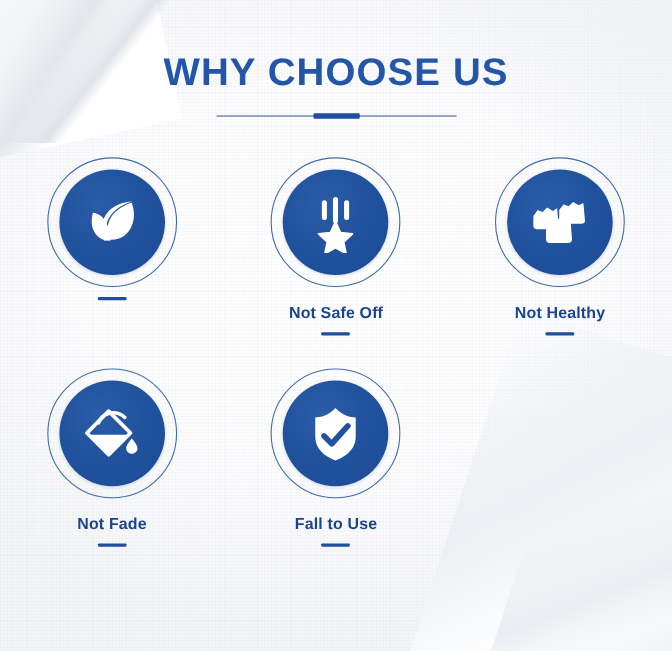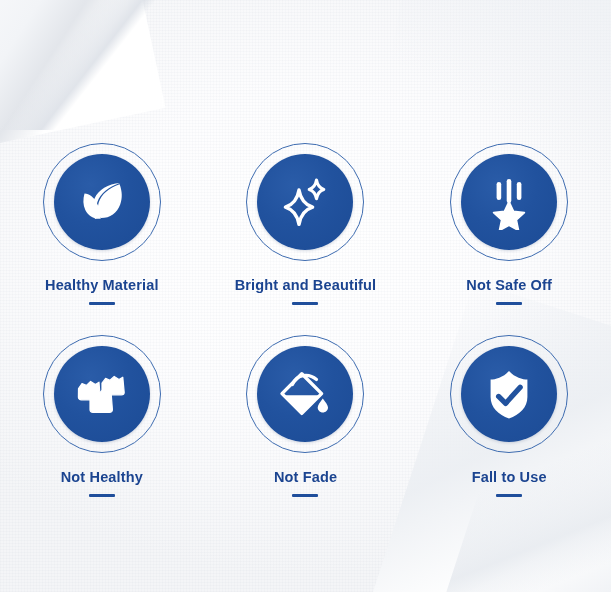--- a/index.html
+++ b/index.html
@@ -204,53 +204,45 @@
 
   <div class="texture"></div>
   <div class="wash-tr"></div>
   <div class="fold-tl"></div>
   <div class="fold-tl-edge"></div>
   <div class="sheen-br"></div>
   <div class="sheen-br2"></div>
 
   <div class="content">
 
+    <div class="heading-wrap">
+      <h1 class="heading">WHY CHOOSE US</h1>
+      <div class="heading-rule">
+        <div class="thin"></div>
+        <div class="thick"></div>
+      </div>
+    </div>
 
     <div class="grid">
 
       <div class="cell">
         <div class="badge">
           <div class="disc">
             <span>
               <svg width="56" height="56" viewBox="0 0 56 56" aria-hidden="true">
                 <path d="M46 9C34 10 24.5 15.5 20.5 24.5c-3 6.7-2.4 14 0.6 20.6l3.6-1.6c-2.2-5-3-10.2-1.4-15.3C26.6 18.5 35 13 46 9z" fill="#ffffff"></path>
                 <path d="M45.6 10.2c-10.6 4-18.2 9.6-21 18.6-1.6 5.3-0.6 10.6 2 15.2 9.4 0.2 16.4-5 19.6-13.6 2.4-6.4 2-13.4-0.6-20.2z" fill="#ffffff"></path>
                 <path d="M10.5 19.5c-1.6 5.6-1.6 11.5 0.8 16.4 3 6.2 9 9.4 15.4 8.8-0.4-6-1.6-12-4.6-17.2-2.6-4.5-6.6-7.4-11.6-8z" fill="#ffffff"></path>
               </svg>
             </span>
           </div>
         </div>
-        <div class="label">Healthy Material</div>
-        <div class="label-rule"></div>
-      </div>
-
-      <div class="cell">
-        <div class="badge">
-          <div class="disc">
-            <span>
-              <svg width="56" height="56" viewBox="0 0 56 56" aria-hidden="true">
-                <path d="M22 16 C23.6 25.4 27.4 30.6 35.6 33.2 C27.4 35.8 23.6 41 22 50.4 C20.4 41 16.6 35.8 8.4 33.2 C16.6 30.6 20.4 25.4 22 16 Z" fill="none" stroke="#ffffff" stroke-width="3.4" stroke-linejoin="round"></path>
-                <path d="M39.5 6 C40.4 11.2 42.4 14 46.8 15.4 C42.4 16.8 40.4 19.6 39.5 24.8 C38.6 19.6 36.6 16.8 32.2 15.4 C36.6 14 38.6 11.2 39.5 6 Z" fill="none" stroke="#ffffff" stroke-width="3.1" stroke-linejoin="round"></path>
-              </svg>
-            </span>
-          </div>
-        </div>
-        <div class="label">Bright and Beautiful</div>
-        <div class="label-rule"></div>
-      </div>
+        <div class="label-rule"></div>
+      </div>
+
 
       <div class="cell">
         <div class="badge">
           <div class="disc">
             <span>
               <svg width="56" height="56" viewBox="0 0 56 56" aria-hidden="true">
                 <rect x="15.6" y="8" width="4.6" height="18" rx="2.3" fill="#ffffff"></rect>
                 <rect x="25.7" y="5" width="4.6" height="24" rx="2.3" fill="#ffffff"></rect>
                 <rect x="35.8" y="8" width="4.6" height="18" rx="2.3" fill="#ffffff"></rect>
                 <path d="M28 27.5 L32.6 37.4 L43.4 38.6 L35.4 46 L37.6 56.6 L28 51.2 L18.4 56.6 L20.6 46 L12.6 38.6 L23.4 37.4 Z" fill="#ffffff" stroke="#ffffff" stroke-width="1.6" stroke-linejoin="round"></path>

